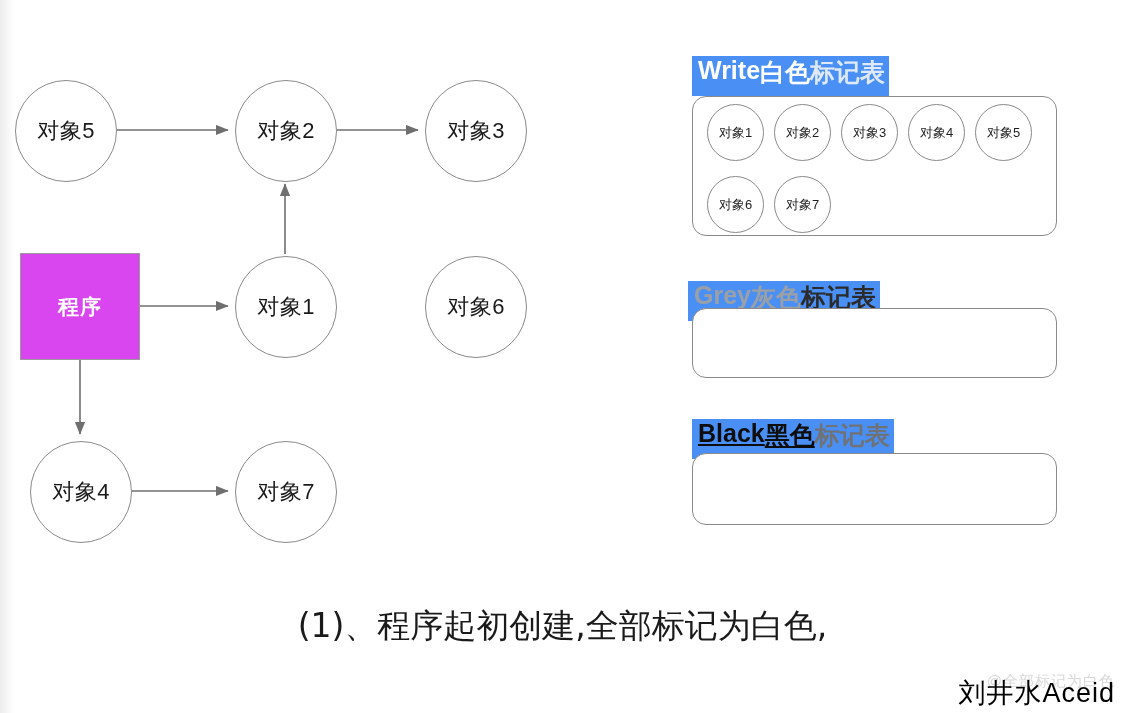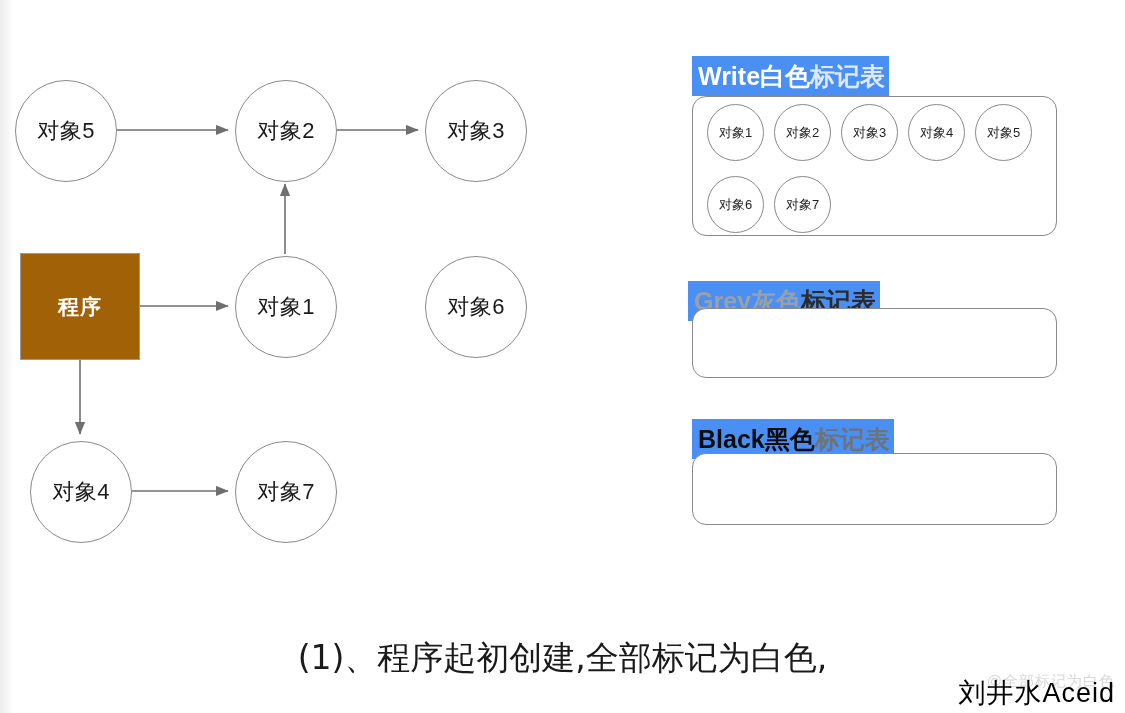--- a/index.html
+++ b/index.html
@@ -39,54 +39,54 @@
     align-items: center;
     justify-content: center;
     font-size: 22px;
     color: #1a1a1a;
     letter-spacing: 0.5px;
   }
   .proc-box {
     position: absolute;
     left: 20px; top: 253px;
     width: 118px; height: 105px;
-    background: #a16207;
+    background: #d946ef;
     border: 1.5px solid #9a9a9a;
     display: flex;
     align-items: center;
     justify-content: center;
     font-size: 21px;
     color: #ffffff;
     font-weight: 600;
     letter-spacing: 1px;
   }
 
   
   .panel-title {
     position: absolute;
     height: 40px;
     background: #4a90f4;
     display: flex;
-    align-items: center;
+    align-items: flex-start;
     padding: 0 4px 0 6px;
     box-sizing: border-box;
     white-space: nowrap;
     font-size: 25px;
     font-weight: bold;
   }
   .panel-title .overflow-word {
     background: transparent;
   }
   .t-white .w-en, .t-white .w-cn { color: #ffffff; }
   .t-white .w-tail { color: #dfe9f7; font-weight: 600; }
 
   .t-grey .w-en, .t-grey .w-cn { color: #9aa0a6; }
   .t-grey .w-tail { color: #2b2b2b; font-weight: 600; }
 
-  .t-black .w-en, .t-black .w-cn { color: #0d0d0d; }
+  .t-black .w-en, .t-black .w-cn { color: #0d0d0d; text-decoration: underline; }
   .t-black .w-tail { color: #6f7276; font-weight: 600; }
 
   .panel-box {
     position: absolute;
     border: 1.6px solid #8a8a8a;
     border-radius: 14px;
     background: #ffffff;
     box-sizing: border-box;
   }
   .chip {
@@ -98,21 +98,21 @@
     display: flex;
     align-items: center;
     justify-content: center;
     font-size: 13px;
     color: #1f1f1f;
   }
 
   
   .caption {
     position: absolute;
-    left: 0; top: 632px;
+    left: 0; top: 600px;
     width: 1125px;
     text-align: center;
     font-size: 33px;
     line-height: 52px;
     color: #1a1a1a;
     font-family: "DejaVu Sans", "Liberation Sans", sans-serif;
   }
   .caption .line { display: block; }
 
   

